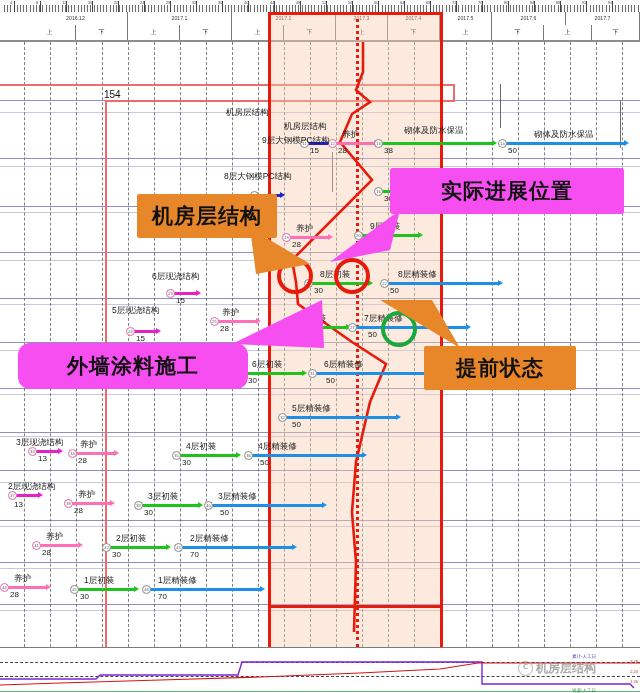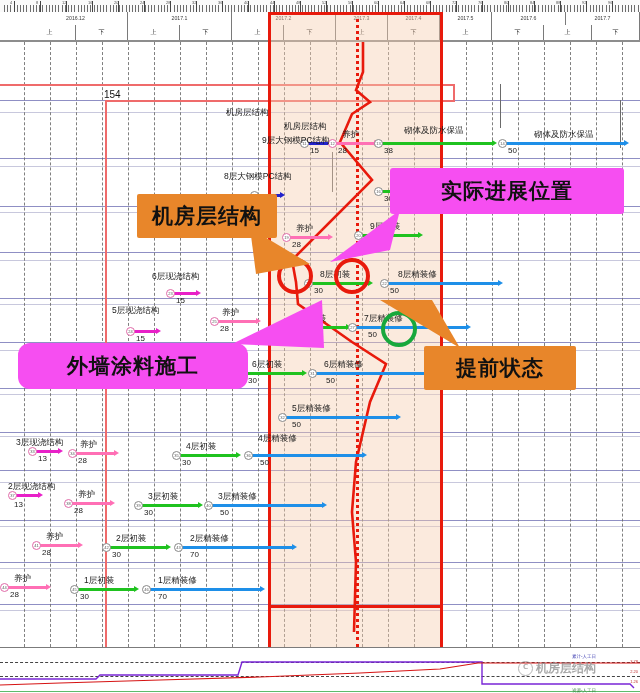--- a/index.html
+++ b/index.html
@@ -548,21 +548,21 @@
       <div class="lbl" style="left: 80px; top: 398px;">养护</div>
       <div class="bar" style="left: 76px; top: 410px; width: 38px; background: rgb(255, 111, 181);"></div>
       <div class="arrowhead" style="left: 114px; top: 408px; border-left: 5px solid rgb(255, 111, 181);"></div>
       <div class="node" style="left: 68px; top: 407px; border: 1px solid rgb(224, 106, 168);">34</div>
       <div class="dur" style="left: 78px; top: 414px;">28</div>
       <div class="lbl" style="left: 186px; top: 400px;">4层初装</div>
       <div class="bar" style="left: 180px; top: 412px; width: 56px; background: rgb(31, 194, 31);"></div>
       <div class="arrowhead" style="left: 236px; top: 410px; border-left: 5px solid rgb(31, 194, 31);"></div>
       <div class="node" style="left: 172px; top: 409px; border: 1px solid rgb(136, 136, 136);">35</div>
       <div class="dur" style="left: 182px; top: 416px;">30</div>
-      <div class="lbl" style="left: 258px; top: 392px;">4层精装修</div>
+      <div class="lbl" style="left: 258px; top: 400px;">4层精装修</div>
       <div class="bar" style="left: 252px; top: 412px; width: 110px; background: rgb(30, 143, 232);"></div>
       <div class="arrowhead" style="left: 362px; top: 410px; border-left: 5px solid rgb(30, 143, 232);"></div>
       <div class="node" style="left: 244px; top: 409px; border: 1px solid rgb(136, 136, 136);">36</div>
       <div class="dur" style="left: 260px; top: 416px;">50</div>
       <div class="lbl" style="left: 8px; top: 440px;">2层现浇结构</div>
       <div class="bar" style="left: 16px; top: 452px; width: 22px; background: rgb(232, 32, 200);"></div>
       <div class="arrowhead" style="left: 38px; top: 450px; border-left: 5px solid rgb(232, 32, 200);"></div>
       <div class="node" style="left: 8px; top: 449px; border: 1px solid rgb(224, 106, 168);">37</div>
       <div class="dur" style="left: 14px; top: 458px;">13</div>
       <div class="lbl" style="left: 78px; top: 448px;">养护</div>

